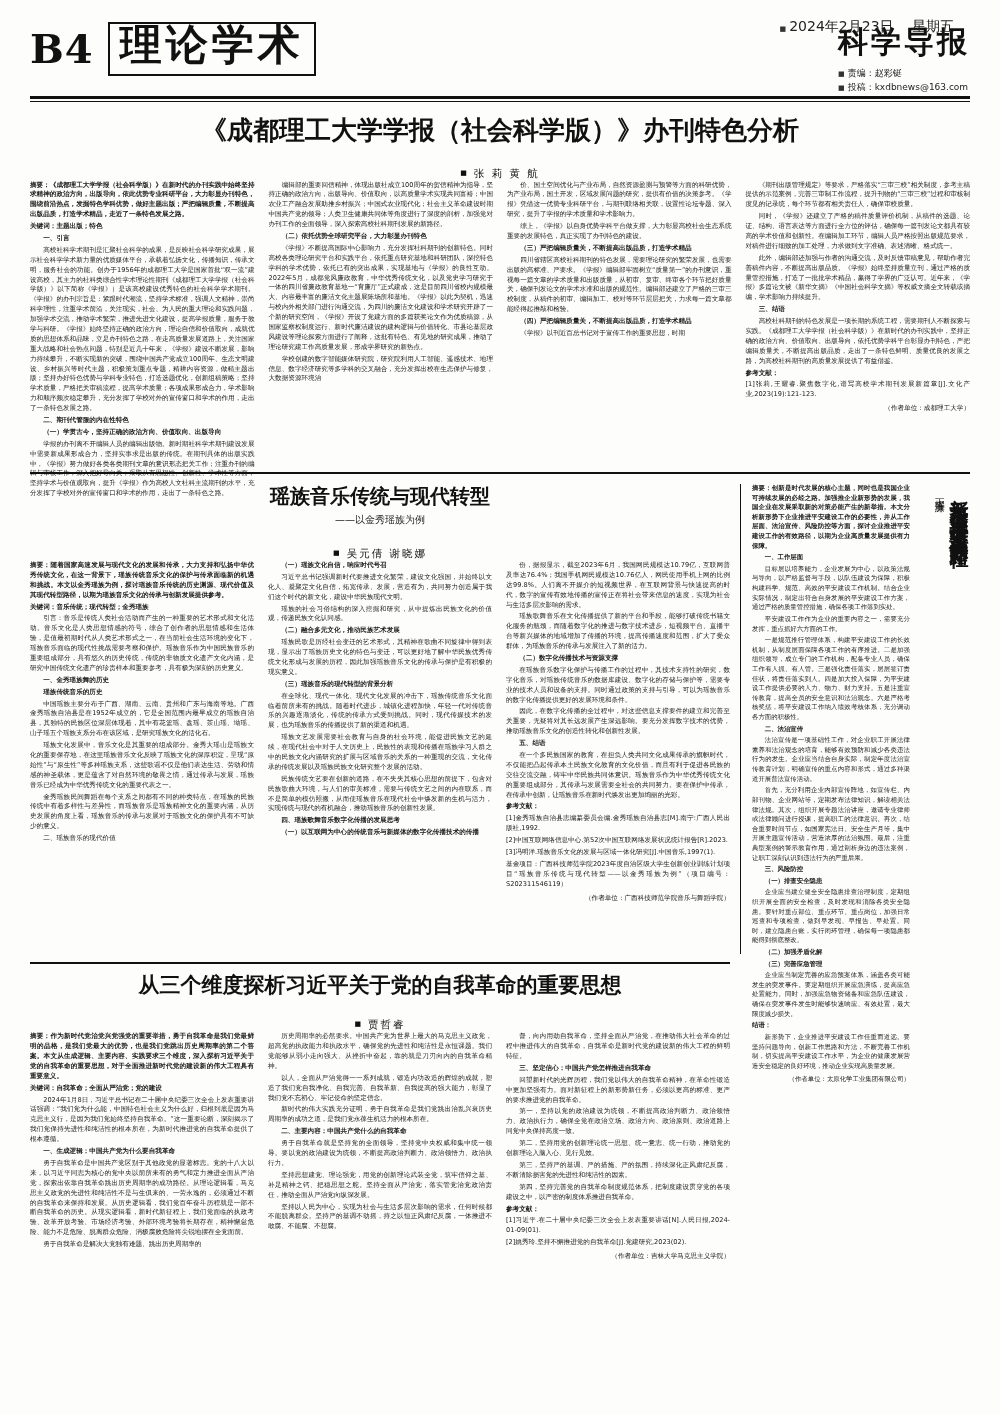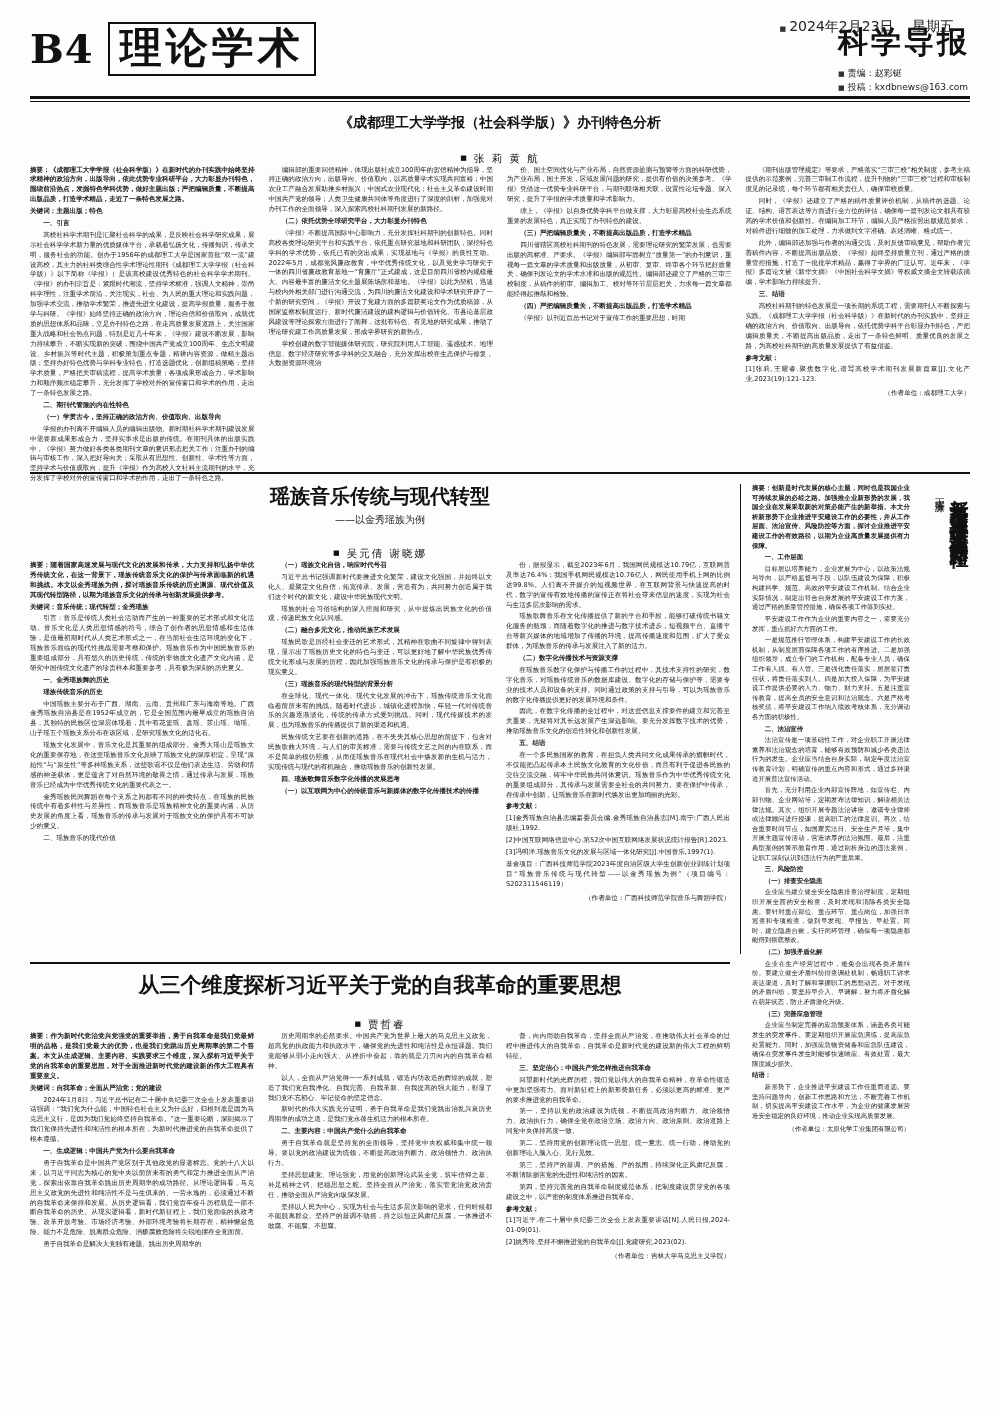--- a/index.html
+++ b/index.html
@@ -12,21 +12,21 @@
 
   
   .masthead{position:absolute;left:30px;top:22px;width:940px;height:70px;}
   .mast-left{display:flex;align-items:center;gap:8px;}
   .mast-b4{
     font-family:"DejaVu Serif","Liberation Serif",serif;
     font-size:40px;font-weight:bold;letter-spacing:1px;color:#111;
     line-height:1;padding-right:6px;
   }
   .mast-title{
-    font-family:Liberation Serif, serif;
+    font-family:Liberation Mono, monospace;
     font-size:42px;font-weight:bold;letter-spacing:4px;color:#111;
     border:2px solid #111;padding:3px 10px 5px 10px;line-height:1;
   }
   .mast-right{position:absolute;right:0;top:0;text-align:left;}
   .paper-name{
     font-family:"DejaVu Serif","Liberation Serif",serif;
     font-size:30px;font-weight:bold;letter-spacing:3px;color:#111;
   }
   .mast-meta{font-size:9px;color:#222;line-height:1.55;margin-top:4px;}
   .mast-meta div{white-space:nowrap;}
@@ -90,21 +90,21 @@
     <div class="mast-topline">
       <span class="sq">2024年2月23日</span>
       <span>星期五</span>
     </div>
   </div>
 
   <div class="rule r1"></div>
   <div class="rule r2"></div>
 
   <div class="article" style="left:30px;top:110px;width:940px;">
-    <div class="art-title" style="font-size:14px;margin-top:4px;">《成都理工大学学报（社会科学版）》办刊特色分析</div>
+    <div class="art-title" style="font-size:26px;margin-top:4px;">《成都理工大学学报（社会科学版）》办刊特色分析</div>
     <div class="byline">张 莉  黄 航</div>
     <div class="cols">
       <div class="col">
         <p class="kw">摘要：《成都理工大学学报（社会科学版）》在新时代的办刊实践中始终坚持求精神的政治方向，出版导向，依此优势专业科研平台，大力彰显办刊特色，围绕前沿热点，发掘特色学科优势，做好主题出版；严把编辑质量，不断提高出版品质，打造学术精品，走近了一条特色发展之路。</p>
         <p class="kw">关键词：主题出版；特色</p>
         <p class="head">一、引言</p>
         <p>高校社科学术期刊是汇聚社会科学的成果，是反映社会科学研究成果，展示社会科学学术新力量的优质媒体平台，承载着弘扬文化，传播知识，传承文明，服务社会的功能。创办于1956年的成都理工大学是国家首批“双一流”建设高校，其主力的社科类综合性学术理论性期刊《成都理工大学学报（社会科学版）》以下简称《学报》）是该高校建设优秀特色的社会科学学术期刊。《学报》的办刊宗旨是：紧跟时代潮流，坚持学术标准，强调人文精神，崇尚科学理性，注重学术前沿，关注现实，社会、为人民的重大理论和实践问题，加强学术交流，推动学术繁荣，推进先进文化建设，提高学报质量，服务于教学与科研。《学报》始终坚持正确的政治方向，理论自信和价值取向，成就优质的思想体系和品味，立足办刊特色之路，在走高质量发展道路上，关注国家重大战略和社会热点问题，特别是近几十年来，《学报》建设不断发展，影响力持续攀升，不断实现新的突破，围绕中国共产党成立100周年、生态文明建设、乡村振兴等时代主题，积极策划重点专题，精耕内容资源，做精主题出版；坚持办好特色优势与学科专业特色，打造选题优化，创新组稿策略；坚持学术质量，严格把关审稿流程，提高学术质量；各项成果形成合力，学术影响力和顺序频次稳定攀升，充分发挥了学校对外的宣传窗口和学术的作用，走出了一条特色发展之路。</p>
         <p class="head">二、期刊代管服的内在性特色</p>
         <p class="head">（一）学贯古今，坚持正确的政治方向、价值取向、出版导向</p>
         <p>学报的办刊离不开编辑人员的编辑出版物。新时期社科学术期刊建设发展中需要新成果形成合力，坚持实事求是出版的传统。在期刊具体的出版实践中，《学报》努力做好各类各类期刊文章的意识形态把关工作；注重办刊的编辑与审核工作，深入把好导向关；采取从有思想性、创新性、学术性等方面，坚持学术与价值观取向，提升《学报》作为高校人文社科主流期刊的水平，充分发挥了学校对外的宣传窗口和学术的作用，走出了一条特色之路。</p>
@@ -156,20 +156,21 @@
         <p class="head"></p>
       </div>
       <div class="col">
         <p class="head">（一）瑶族文化自信，响应时代号召</p>
         <p>习近平总书记强调新时代要推进文化繁荣，建设文化强国，并始终以文化人、凝聚定文化自信，拓宽传承、发展，营造有为，共同努力创造属于我们这个时代的新文化，建设中华民族现代文明。</p>
         <p>瑶族的社会习俗结构的深入挖掘和研究，从中提炼出民族文化的价值观，传递民族文化认同感。</p>
         <p class="head">（二）融合多元文化，推动民族艺术发展</p>
         <p>瑶族民歌是历经社会变迁的艺术形式，其精神在歌曲不同旋律中得到表现，显示出了瑶族历史文化的特色与变迁，可以更好地了解中华民族优秀传统文化形成与发展的历程，因此加强瑶族音乐文化的传承与保护是有积极的现实意义。</p>
         <p class="head">（三）瑶族音乐的现代转型的背景分析</p>
         <p>在全球化、现代一体化、现代文化发展的冲击下，瑶族传统音乐文化面临着前所未有的挑战。随着时代进步，城镇化进程加快，年轻一代对传统音乐的兴趣逐渐淡化，传统的传承方式受到挑战。同时，现代传媒技术的发展，也为瑶族音乐的传播提供了新的渠道和机遇。</p>
+        <p>瑶族文艺发展需要社会教育与自身的社会环境，能促进民族文艺的延续，在现代社会中对于人文历史上，民族性的表现和传播在瑶族学习人群之中的民族文化内涵研究的扩展与区域音乐的关系的一种重现的交流，文化传承的传统发展以及瑶族民族文化研究整个发展的活动。</p>
         <p>民族传统文艺要在创新的道路，在不失失其核心思想的前提下，包含对民族歌曲大环境，与人们的审美标准，需要与传统文艺之间的内在联系，而不是简单的模仿照搬，从而使瑶族音乐在现代社会中焕发新的生机与活力，实现传统与现代的有机融合，推动瑶族音乐的创新性发展。</p>
         <p class="head">四、瑶族歌舞音乐数字化传播的发展思考</p>
         <p class="head">（一）以互联网为中心的传统音乐与新媒体的数字化传播技术的传播</p>
       </div>
       <div class="col">
         <p>份，据报显示，截至2023年6月，我国网民规模达10.79亿，互联网普及率达76.4%；我国手机网民规模达10.76亿人，网民使用手机上网的比例达99.8%。人们离不开媒介的短视频世界，在互联网背景与快速提高的时代，数字的宣传有效地传播的宣传正在将社会带来信息的速度，实现为社会与生活多层次影响的需求。</p>
         <p>瑶族歌舞音乐在文化传播提供了新的平台和手段，能够打破传统书籍文化服务的瓶颈，而随着数字化的推进与数字技术进步，短视频平台、直播平台等新兴媒体的地域增加了传播的环境，提高传播速度和范围，扩大了受众群体，为瑶族音乐的传承与发展注入了新的活力。</p>
         <p class="head">（二）数字化传播技术与资源支撑</p>
         <p>在瑶族音乐数字化保护与传播工作的过程中，其技术支持性的研究，数字化音乐，对瑶族传统音乐的数据库建设、数字化的存储与保护等，需要专业的技术人员和设备的支持。同时通过政策的支持与引导，可以为瑶族音乐的数字化传播提供更好的发展环境和条件。</p>
         <p>因此，在数字化传播的全过程中，对这些信息支撑要件的建立和完善至关重要，无疑将对其长远发展产生深远影响。要充分发挥数字技术的优势，推动瑶族音乐文化的创造性转化和创新性发展。</p>
@@ -194,21 +195,20 @@
       <p>目标层以培养能力，企业发展为中心，以政策法规与导向，以严格监督与手段，以队伍建设为保障，积极构建科学、规范、高效的平安建设工作机制。结合企业实际情况，制定出符合自身发展的平安建设工作方案，通过严格的质量管控措施，确保各项工作落到实处。</p>
       <p>平安建设工作作为企业的重要内容之一，需要充分发挥，重点抓好六方面的工作。</p>
       <p>一是规范推行管理体系，构建平安建设工作的长效机制，从制度层面保障各项工作的有序推进。二是加强组织领导，成立专门的工作机构，配备专业人员，确保工作有人抓、有人管。三是强化责任落实，层层签订责任状，将责任落实到人。四是加大投入保障，为平安建设工作提供必要的人力、物力、财力支持。五是注重宣传教育，提高全员的安全意识和法治观念。六是严格考核奖惩，将平安建设工作纳入绩效考核体系，充分调动各方面的积极性。</p>
       <p class="head">二、法治宣传</p>
       <p>法治宣传是一项基础性工作，对企业职工开展法律素养和法治观念的培育，能够有效预防和减少各类违法行为的发生。企业应当结合自身实际，制定年度法治宣传教育计划，明确宣传的重点内容和形式，通过多种渠道开展普法宣传活动。</p>
       <p>首先，充分利用企业内部宣传阵地，如宣传栏、内部刊物、企业网站等，定期发布法律知识，解读相关法律法规。其次，组织开展专题法治讲座，邀请专业律师或法律顾问进行授课，提高职工的法律意识。再次，结合重要时间节点，如国家宪法日、安全生产月等，集中开展主题宣传活动，营造浓厚的法治氛围。最后，注重典型案例的警示教育作用，通过剖析身边的违法案例，让职工深刻认识到违法行为的严重后果。</p>
       <p class="head">三、风险防控</p>
       <p class="head">（一）排查安全隐患</p>
       <p>企业应当建立健全安全隐患排查治理制度，定期组织开展全面的安全检查，及时发现和消除各类安全隐患。要针对重点部位、重点环节、重点岗位，加强日常巡查和专项检查，做到早发现、早报告、早处置。同时，建立隐患台账，实行闭环管理，确保每一项隐患都能得到彻底整改。</p>
       <p class="head">（二）加强矛盾化解</p>
-      <p>企业在生产经营过程中，难免会出现各类矛盾纠纷。要建立健全矛盾纠纷排查调处机制，畅通职工诉求表达渠道，及时了解和掌握职工的思想动态。对于发现的矛盾纠纷，要坚持早介入、早调解，努力将矛盾化解在萌芽状态，防止矛盾激化升级。</p>
       <p class="head">（三）完善应急管理</p>
       <p>企业应当制定完善的应急预案体系，涵盖各类可能发生的突发事件。要定期组织开展应急演练，提高应急处置能力。同时，加强应急物资储备和应急队伍建设，确保在突发事件发生时能够快速响应、有效处置，最大限度减少损失。</p>
       <p class="kw">结语：</p>
       <p>新形势下，企业推进平安建设工作任重而道远。要坚持问题导向，创新工作思路和方法，不断完善工作机制，切实提高平安建设工作水平，为企业的健康发展营造安全稳定的良好环境，推动企业实现高质量发展。</p>
       <p class="sig">（作者单位：太原化学工业集团有限公司）</p>
     </div>
     <div style="width:54px;display:flex;align-items:flex-start;justify-content:flex-end;gap:2px;">
       <div class="vbyline" style="margin-top:6px;">王耀濂</div>
       <div class="vtitle">新形势下企业推进平安建设工作的新路径</div>
     </div>

